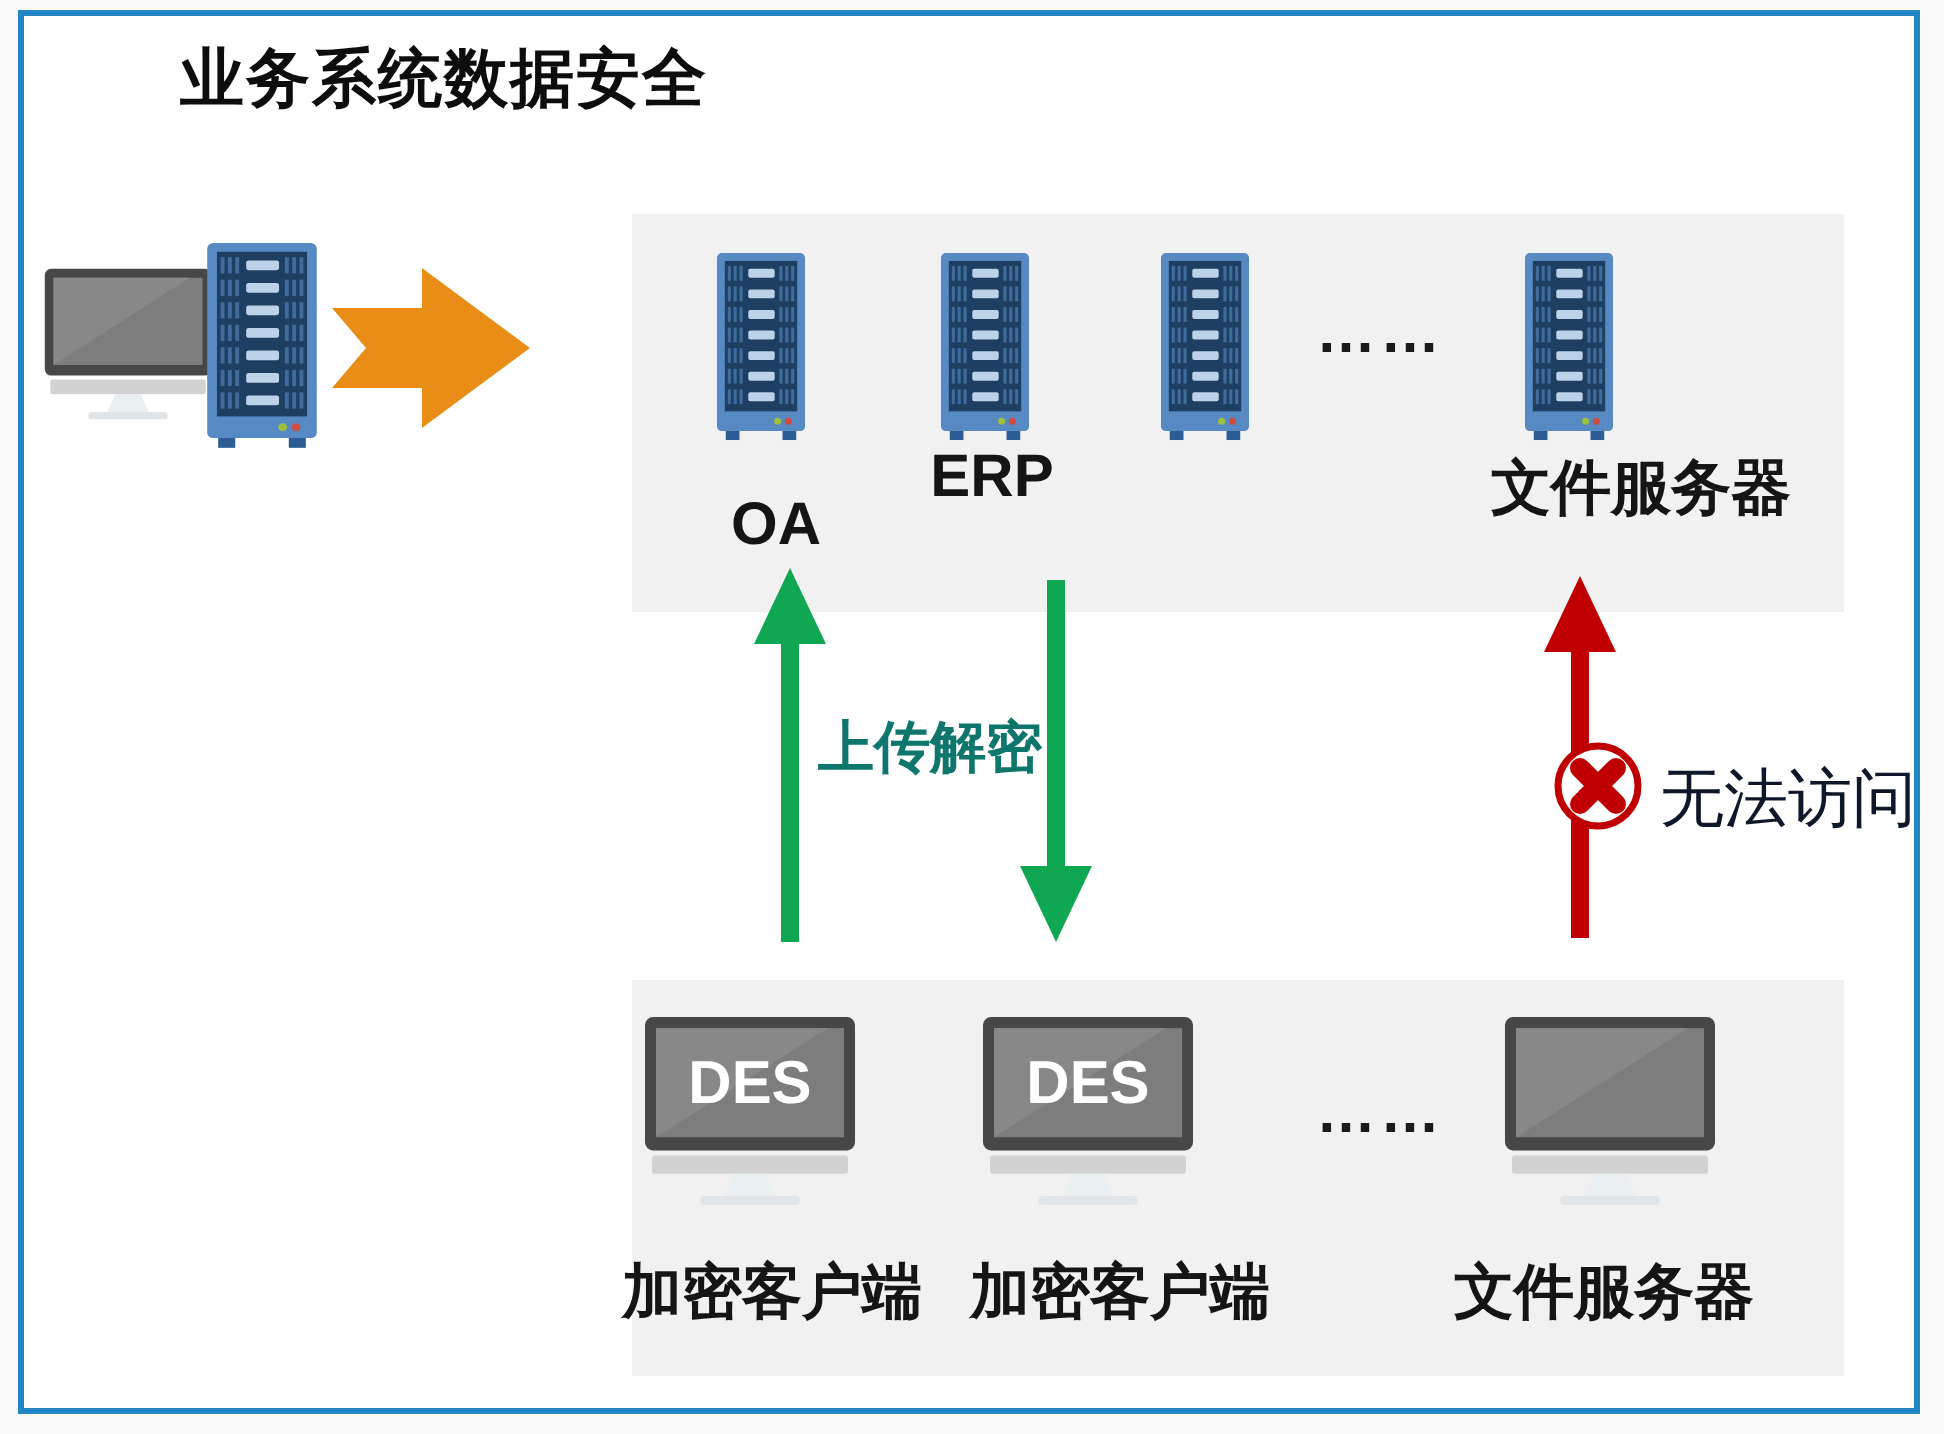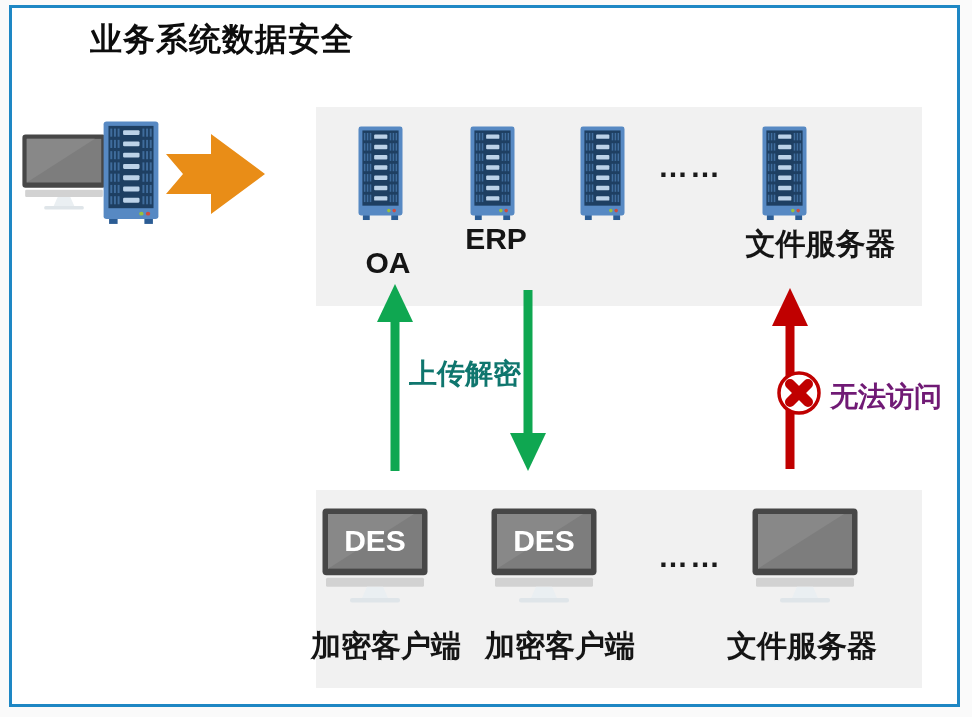--- a/index.html
+++ b/index.html
@@ -32,21 +32,21 @@
   .dots{
     position:absolute;font-size:30px;font-weight:bold;color:#1a1a1a;
     letter-spacing:2px;text-align:center;
   }
   .note{
     position:absolute;left:402px;top:332px;width:126px;
     font-size:28px;font-weight:bold;line-height:37px;text-align:center;color:#0f766e;margin-top:23px;
   }
   .deny-label{
     position:absolute;left:830px;top:378px;width:135px;
-    font-size:28px;font-weight:bold;color:#701a75;white-space:nowrap;
+    font-size:32px;font-weight:normal;color:#0f172a;white-space:nowrap;
   }
   svg{display:block;}
 </style>
 </head>
 <body>
 
 <div id="stage" style="--border-blue: #1E87C4; --panel-gray: #F1F1F1; --green: #0FA751; --red: #C00000; --orange: #E98D17;">
 
   <div id="frame"></div>
 

